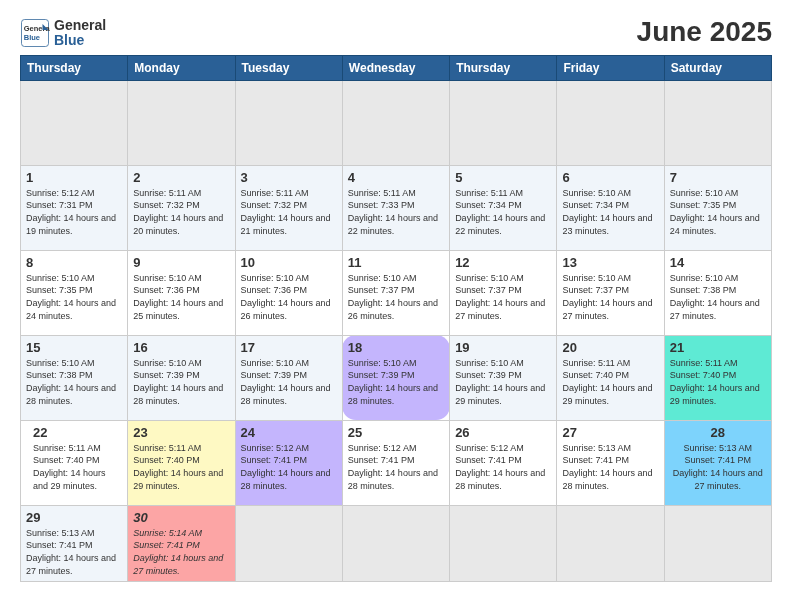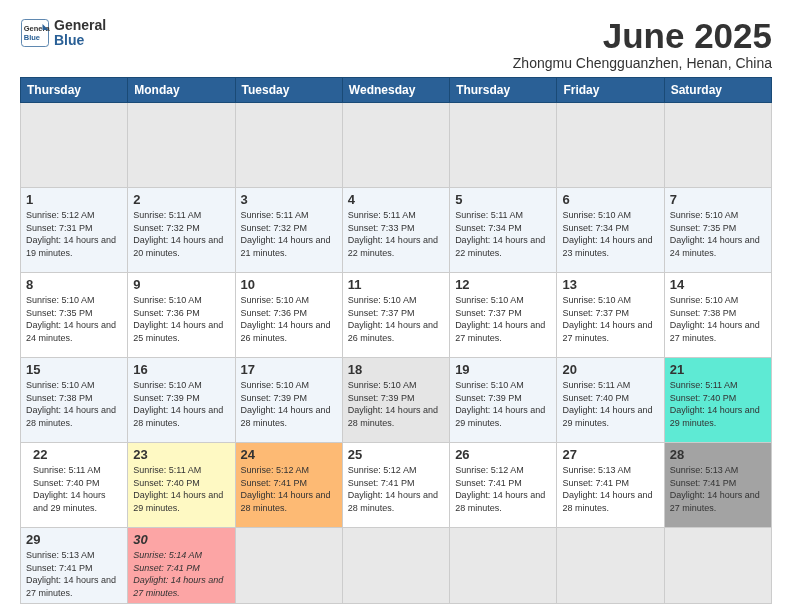--- a/index.html
+++ b/index.html
@@ -28,21 +28,21 @@
       gap: 4px;
     }
     .logo-icon {
       width: 30px;
       height: 30px;
     }
     .title-block {
       text-align: right;
     }
     .calendar-title {
-      font-size: 35px;
+      font-size: 28px;
       font-weight: bold;
       color: #333;
       line-height: 1;
     }
     .calendar-subtitle {
       font-size: 14px;
       color: #333;
       margin-top: 2px;
     }
     .calendar-table {
@@ -101,21 +101,20 @@
         <text x="5" y="29" font-size="10" font-weight="bold" fill="#2a6096" font-family="Arial">Blue</text>
         <polygon points="30,8 38,16 30,16" fill="#2a6096"></polygon>
       </svg>
       <div style="display:flex; flex-direction:column; line-height:1.1;">
         <span style="font-size:14px; font-weight:bold; color:#333;">General</span>
         <span style="font-size:14px; font-weight:bold; color:#2a6096;">Blue</span>
       </div>
     </div>
     <div class="title-block">
       <div class="calendar-title">June 2025</div>
-      <div class="calendar-subtitle">Zhongmu Chengguanzhen, Henan, China</div>
     </div>
   </div>
 
   <table class="calendar-table">
     <thead>
       <tr>
         <th>Thursday</th>
         <th>Monday</th>
         <th>Tuesday</th>
         <th>Wednesday</th>
@@ -200,21 +199,21 @@
             <div class="day-info">Sunrise: 5:10 AM<br>Sunset: 7:38 PM<br>Daylight: 14 hours and 28 minutes.</div>
           </td>
           <td style="background: rgb(240, 245, 250);">
             <span class="day-number">16</span>
             <div class="day-info">Sunrise: 5:10 AM<br>Sunset: 7:39 PM<br>Daylight: 14 hours and 28 minutes.</div>
           </td>
           <td style="background: rgb(240, 245, 250);">
             <span class="day-number">17</span>
             <div class="day-info">Sunrise: 5:10 AM<br>Sunset: 7:39 PM<br>Daylight: 14 hours and 28 minutes.</div>
           </td>
-          <td style="background: #e5e5e5;">
+          <td style="background: #c4b5fd; border-radius: 14px;">
             <span class="day-number">18</span>
             <div class="day-info">Sunrise: 5:10 AM<br>Sunset: 7:39 PM<br>Daylight: 14 hours and 28 minutes.</div>
           </td>
           <td style="background: rgb(240, 245, 250);">
             <span class="day-number">19</span>
             <div class="day-info">Sunrise: 5:10 AM<br>Sunset: 7:39 PM<br>Daylight: 14 hours and 29 minutes.</div>
           </td>
           <td style="background: rgb(240, 245, 250);">
             <span class="day-number">20</span>
             <div class="day-info">Sunrise: 5:11 AM<br>Sunset: 7:40 PM<br>Daylight: 14 hours and 29 minutes.</div>
@@ -226,37 +225,37 @@
         </tr>
         <tr>
           <td style="background: rgb(255, 255, 255); padding-left: 12px;">
             <span class="day-number">22</span>
             <div class="day-info">Sunrise: 5:11 AM<br>Sunset: 7:40 PM<br>Daylight: 14 hours and 29 minutes.</div>
           </td>
           <td style="background: #fef9c3;">
             <span class="day-number">23</span>
             <div class="day-info">Sunrise: 5:11 AM<br>Sunset: 7:40 PM<br>Daylight: 14 hours and 29 minutes.</div>
           </td>
-          <td style="background: #fdba74;">
+          <td style="background: #c4b5fd;">
             <span class="day-number">24</span>
             <div class="day-info">Sunrise: 5:12 AM<br>Sunset: 7:41 PM<br>Daylight: 14 hours and 28 minutes.</div>
           </td>
           <td style="background: rgb(255, 255, 255);">
             <span class="day-number">25</span>
             <div class="day-info">Sunrise: 5:12 AM<br>Sunset: 7:41 PM<br>Daylight: 14 hours and 28 minutes.</div>
           </td>
           <td style="background: rgb(255, 255, 255);">
             <span class="day-number">26</span>
             <div class="day-info">Sunrise: 5:12 AM<br>Sunset: 7:41 PM<br>Daylight: 14 hours and 28 minutes.</div>
           </td>
           <td style="background: rgb(255, 255, 255); margin-left: 8px;">
             <span class="day-number">27</span>
             <div class="day-info">Sunrise: 5:13 AM<br>Sunset: 7:41 PM<br>Daylight: 14 hours and 28 minutes.</div>
           </td>
-          <td style="background: #a3a3a3;">
+          <td style="background: #7dd3fc; text-align: center;">
             <span class="day-number">28</span>
             <div class="day-info">Sunrise: 5:13 AM<br>Sunset: 7:41 PM<br>Daylight: 14 hours and 27 minutes.</div>
           </td>
         </tr>
         <tr class="last-row">
           <td style="background: rgb(240, 245, 250);">
             <span class="day-number">29</span>
             <div class="day-info">Sunrise: 5:13 AM<br>Sunset: 7:41 PM<br>Daylight: 14 hours and 27 minutes.</div>
           </td>
           <td style="background: #fca5a5; font-style: italic;">

